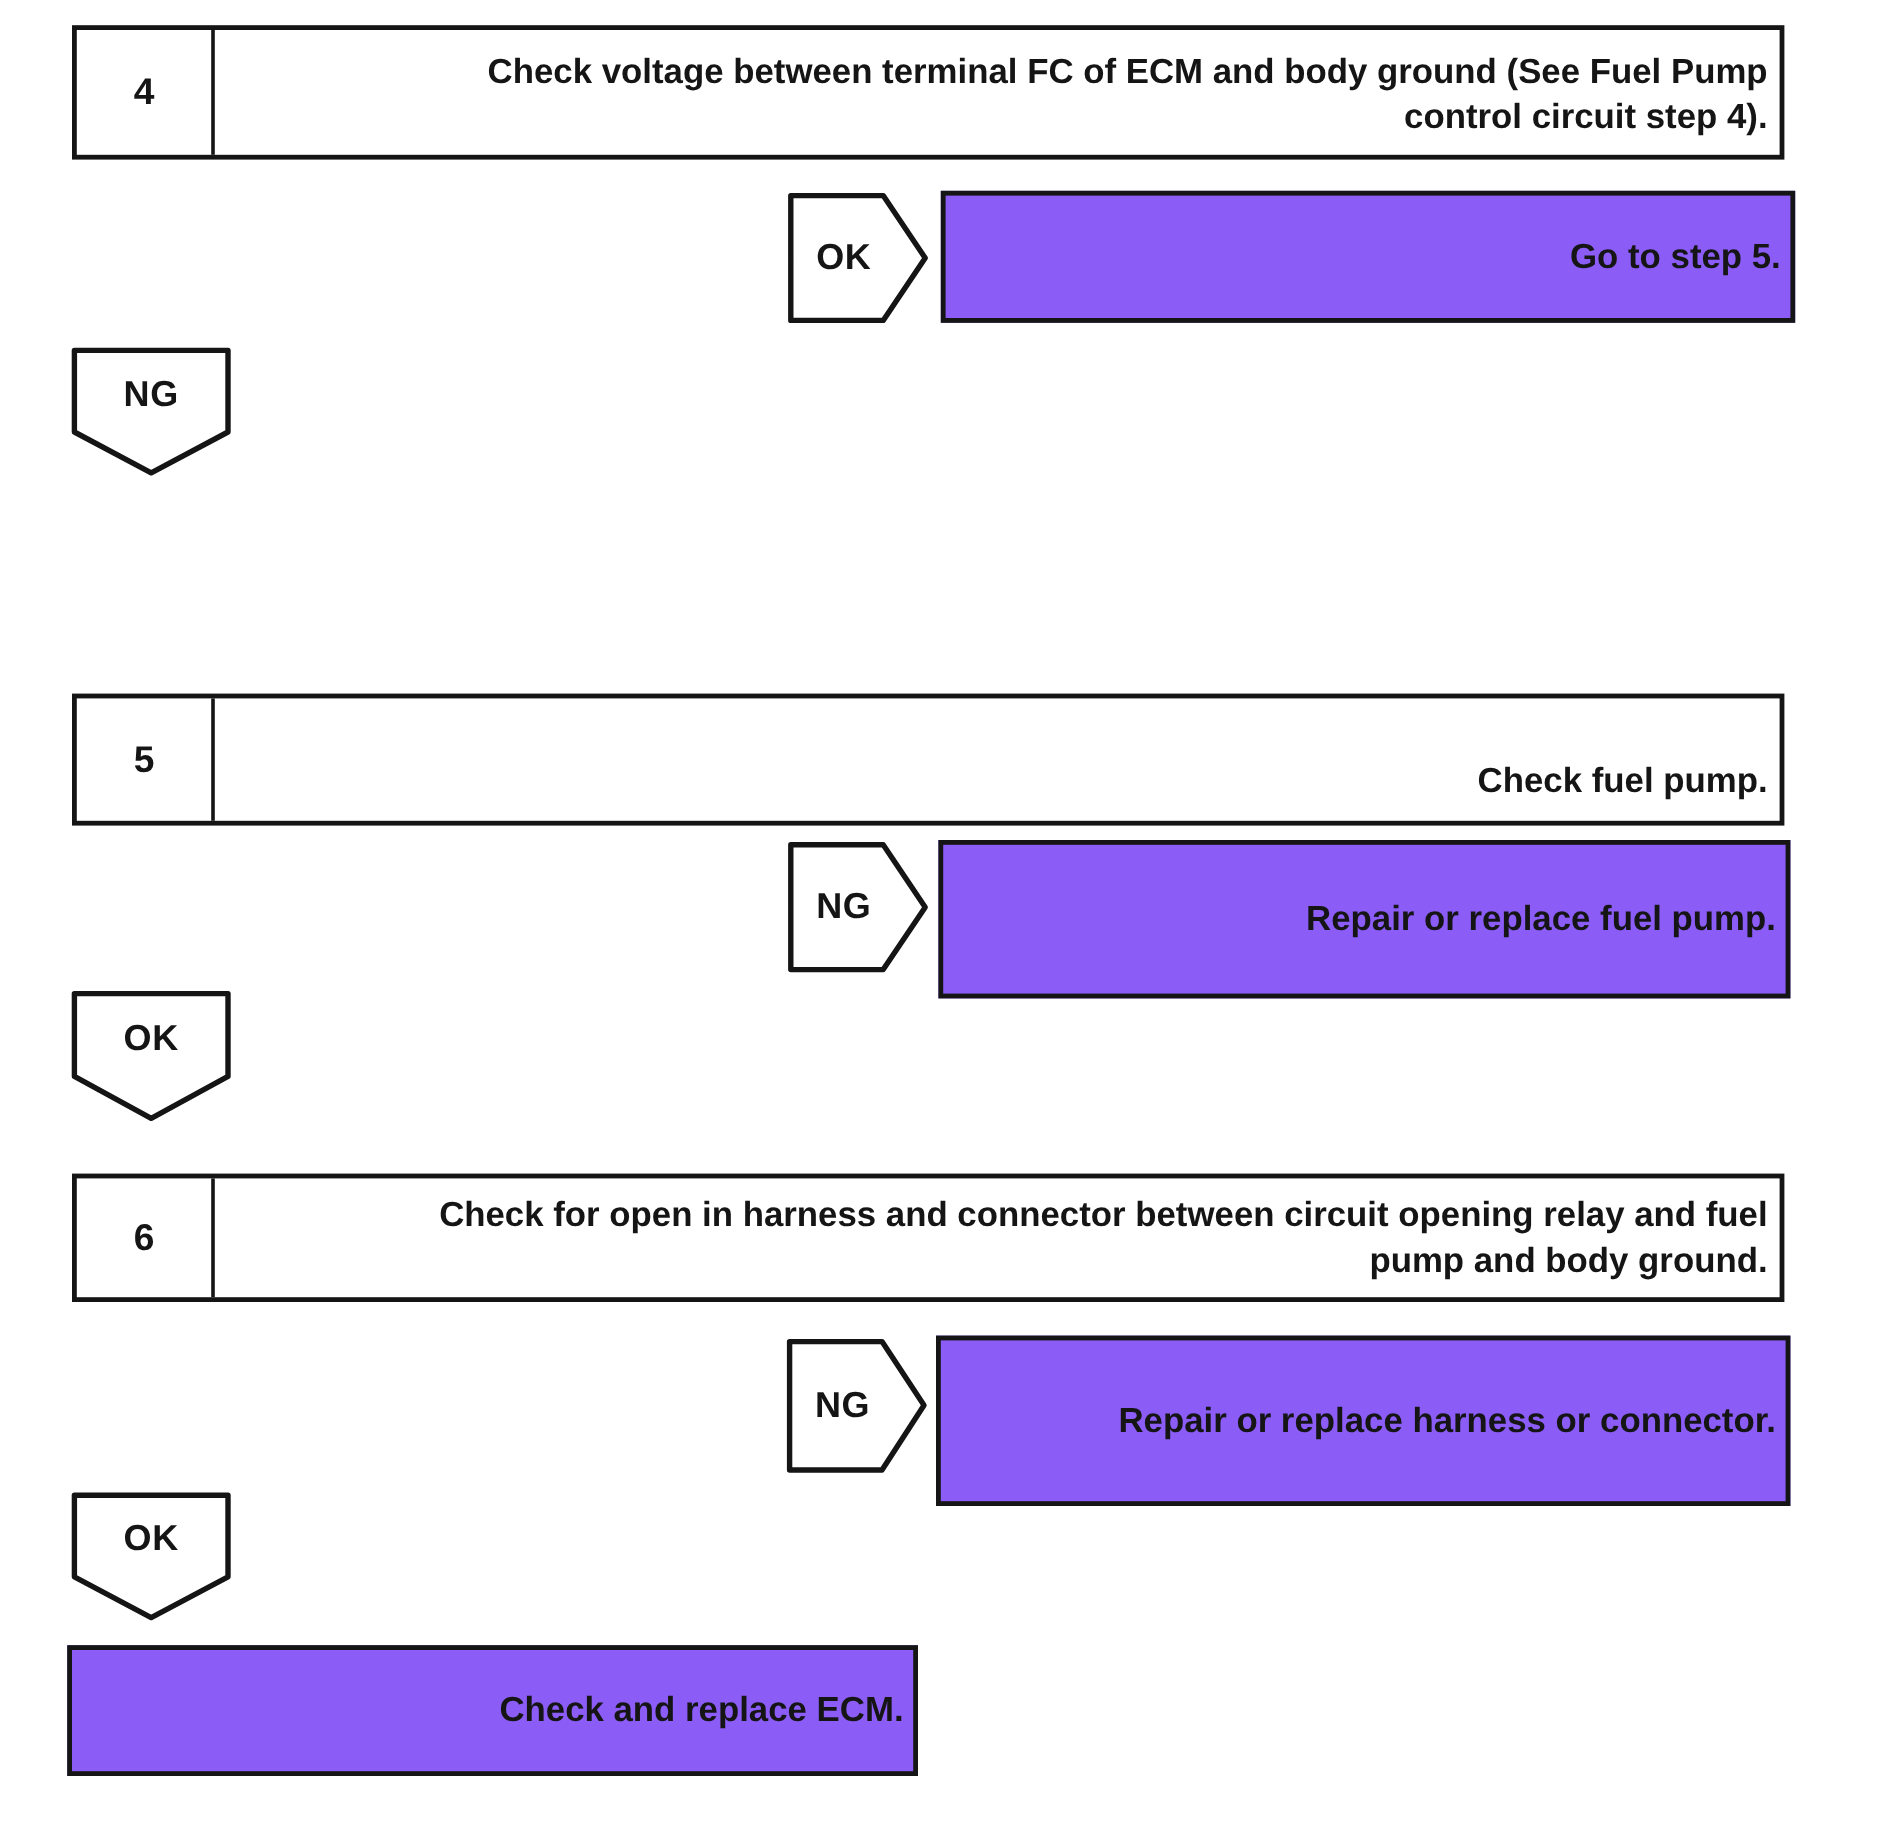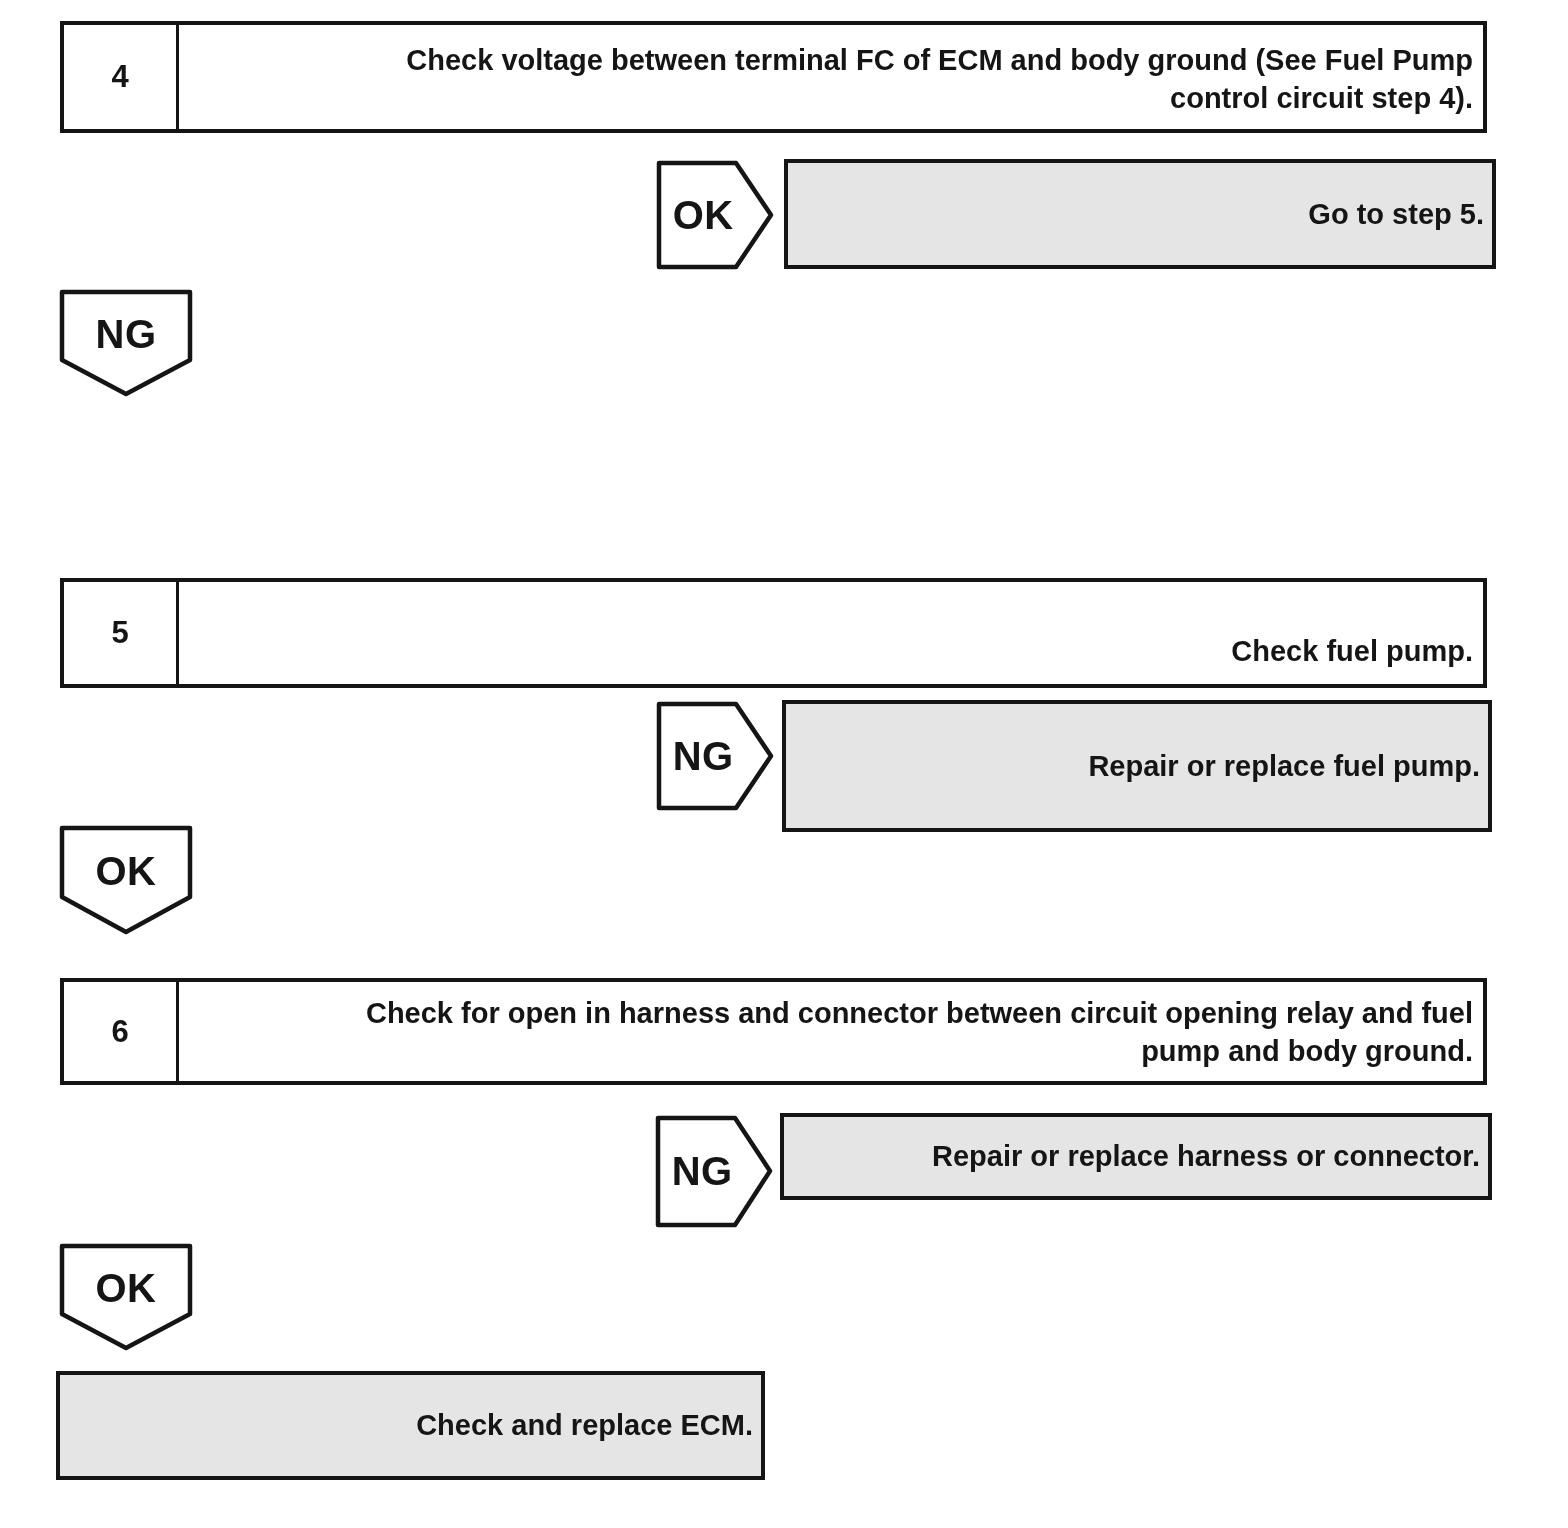--- a/index.html
+++ b/index.html
@@ -41,21 +41,21 @@
     font-size: 29px;
     line-height: 38px;
     overflow: hidden;
   }
   .step-text.v-center { display: flex; flex-direction: column; justify-content: center; padding-top: 0; margin-top: 36px; }
   .line { display: block; white-space: pre; text-align: right; }
 
   
   .plain-box {
     border: 4px solid #151515;
-    background: #e5e5e5;
+    background: #8b5cf6;
     font-size: 29px;
     line-height: 37px;
     overflow: hidden;
   }
   .plain-box .inner {
     padding: 22px 8px 0 28px;
   }
   .plain-box.v-center .inner {
     padding-top: 0;
     height: 100%;
@@ -63,21 +63,21 @@
     flex-direction: column;
     justify-content: center;
   }
   .tight { letter-spacing: -0.6px; font-size: 28.5px; }
 
   
   .pent { background: transparent; }
   .pent svg { position: absolute; left: 0; top: 0; width: 100%; height: 100%; }
   .pent .tag-label {
     position: absolute;
-    font-size: 40px;
+    font-size: 30px;
     letter-spacing: 0.5px;
   }
   .pent-right .tag-label {
     left: 0; top: 0; width: 80%; height: 100%;
     display: flex; align-items: center; justify-content: center;
   }
   .pent-down .tag-label {
     left: 0; top: 22%; width: 100%;
     display: flex; justify-content: center;
   }
@@ -148,21 +148,21 @@
       <span class="line">pump and body ground.</span>
     </div>
   </div>
 
   <div class="abs pent pent-right" style="left:655px; top:1115px; width:118px; height:113px;">
     <svg viewBox="0 0 118 113">
       <polygon points="3,3 80,3 115,56 80,110 3,110" fill="#ffffff" stroke="#151515" stroke-width="4.5" stroke-linejoin="round"></polygon>
     </svg>
     <span class="tag-label">NG</span>
   </div>
-  <div class="abs plain-box v-center" style="left:780px; top:1113px; width:712px; height:87px;">
+  <div class="abs plain-box v-center" style="left:780px; top:1113px; width:712px; height:142px;">
     <div class="inner">
       <span class="line">Repair or replace harness or connector.</span>
     </div>
   </div>
 
   <div class="abs pent pent-down" style="left:58px; top:1242px; width:136px; height:110px;">
     <svg viewBox="0 0 136 110">
       <polygon points="4,4 132,4 132,72 68,106 4,72" fill="#ffffff" stroke="#151515" stroke-width="4.5" stroke-linejoin="round"></polygon>
     </svg>
     <span class="tag-label">OK</span>

